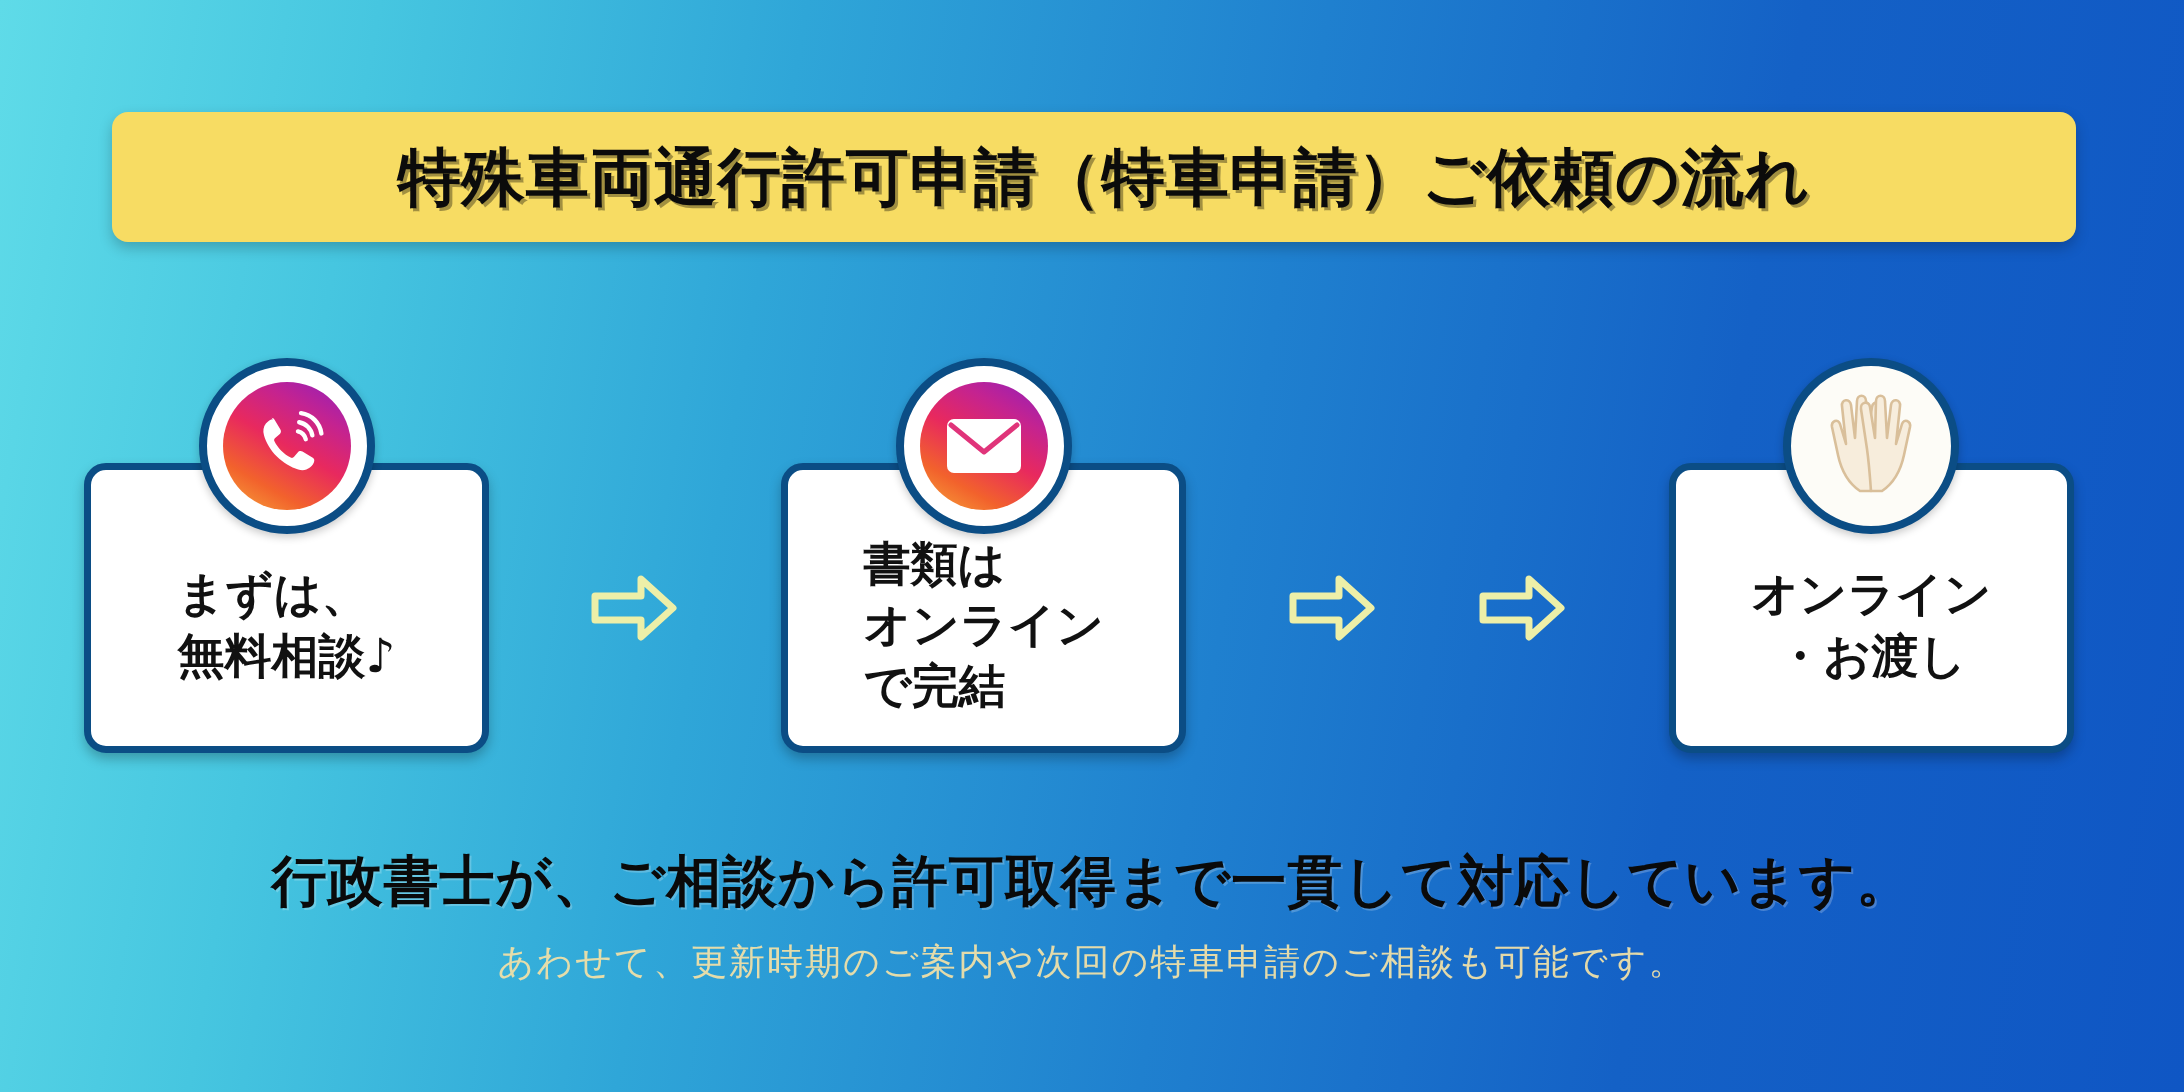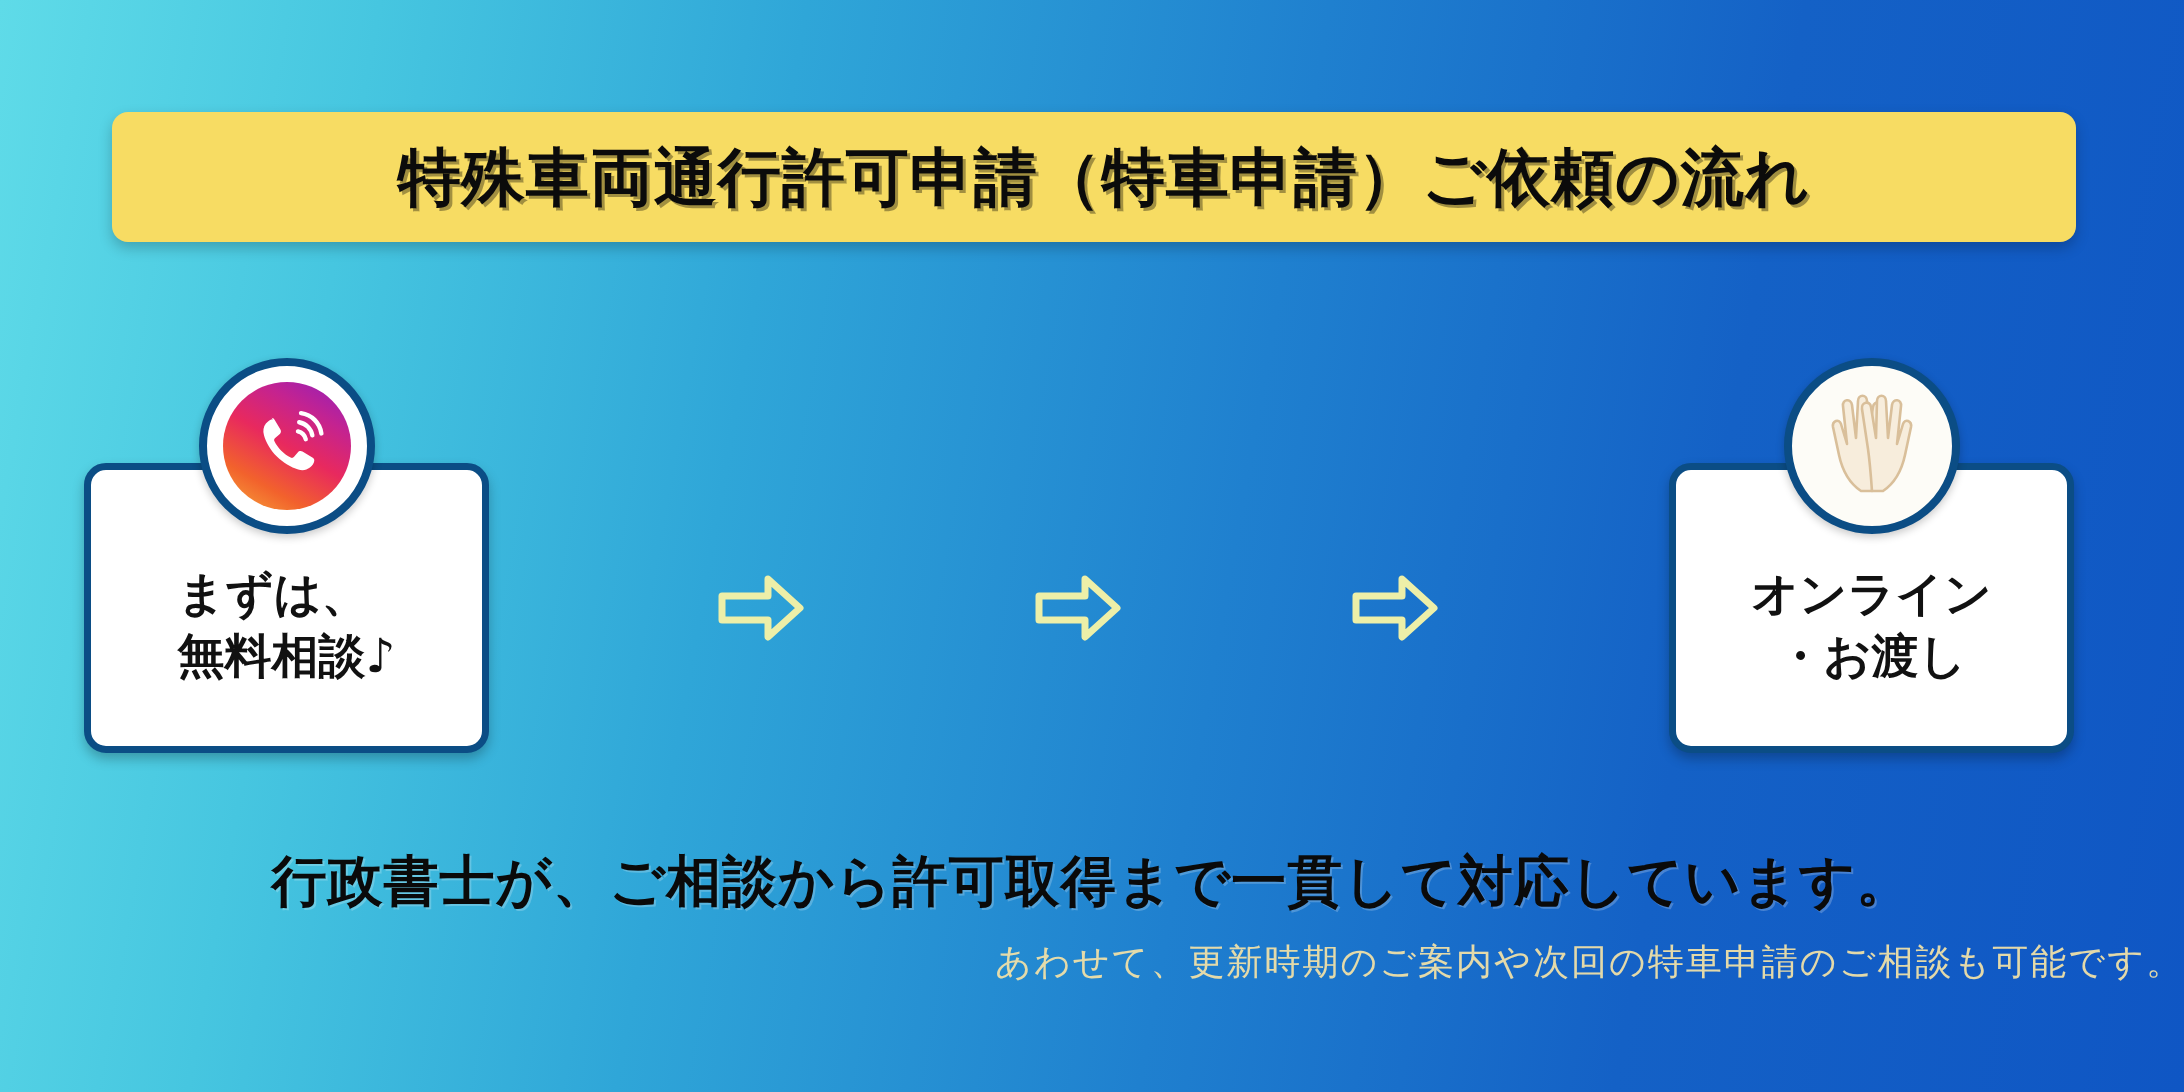--- a/index.html
+++ b/index.html
@@ -68,21 +68,21 @@
   .arrow{flex:0 0 auto;width:88px;height:78px;margin-top:105px;}
 
   
   .tagline{
     position:absolute;left:0;top:845px;width:100%;text-align:center;
     font-size:55px;font-weight:bold;color:#0a0a0a;letter-spacing:1px;
     text-shadow:2px 2px 0 rgba(255,255,255,.22);
     white-space:nowrap;
   }
   .subline{
-    position:absolute;left:0;top:938px;width:100%;text-align:right;
+    position:absolute;left:0;top:938px;width:100%;text-align:center;
     font-size:36px;color:#efe0a8;letter-spacing:2px;opacity:.95;
     white-space:nowrap;
   }
 </style>
 </head>
 <body>
 
 <div class="stage">
 
   <div class="banner">
@@ -107,20 +107,35 @@
 無料相談♪</div>
       </div>
     </div>
 
     <div class="arrow">
       <svg width="88" height="78" viewBox="0 0 88 78">
         <path d="M4 27 h46 V10 l32 29 -32 29 V51 H4 Z" fill="none" stroke="#edefa8" stroke-width="7" stroke-linejoin="round"></path>
       </svg>
     </div>
 
+    <div class="step">
+      <div class="badge">
+        <div class="gradcircle">
+          <svg width="80" height="62" viewBox="0 0 80 62">
+            <rect x="3" y="4" width="74" height="54" rx="7" fill="#fff"></rect>
+            <path d="M7 10 L40 37 L73 10" fill="none" stroke="#e0347a" stroke-width="5" stroke-linejoin="round" stroke-linecap="round"></path>
+          </svg>
+        </div>
+      </div>
+      <div class="card">
+        <div class="card-text">書類は
+オンライン
+で完結</div>
+      </div>
+    </div>
 
     <div class="arrow">
       <svg width="88" height="78" viewBox="0 0 88 78">
         <path d="M4 27 h46 V10 l32 29 -32 29 V51 H4 Z" fill="none" stroke="#edefa8" stroke-width="7" stroke-linejoin="round"></path>
       </svg>
     </div>
 
 
     <div class="arrow">
       <svg width="88" height="78" viewBox="0 0 88 78">

